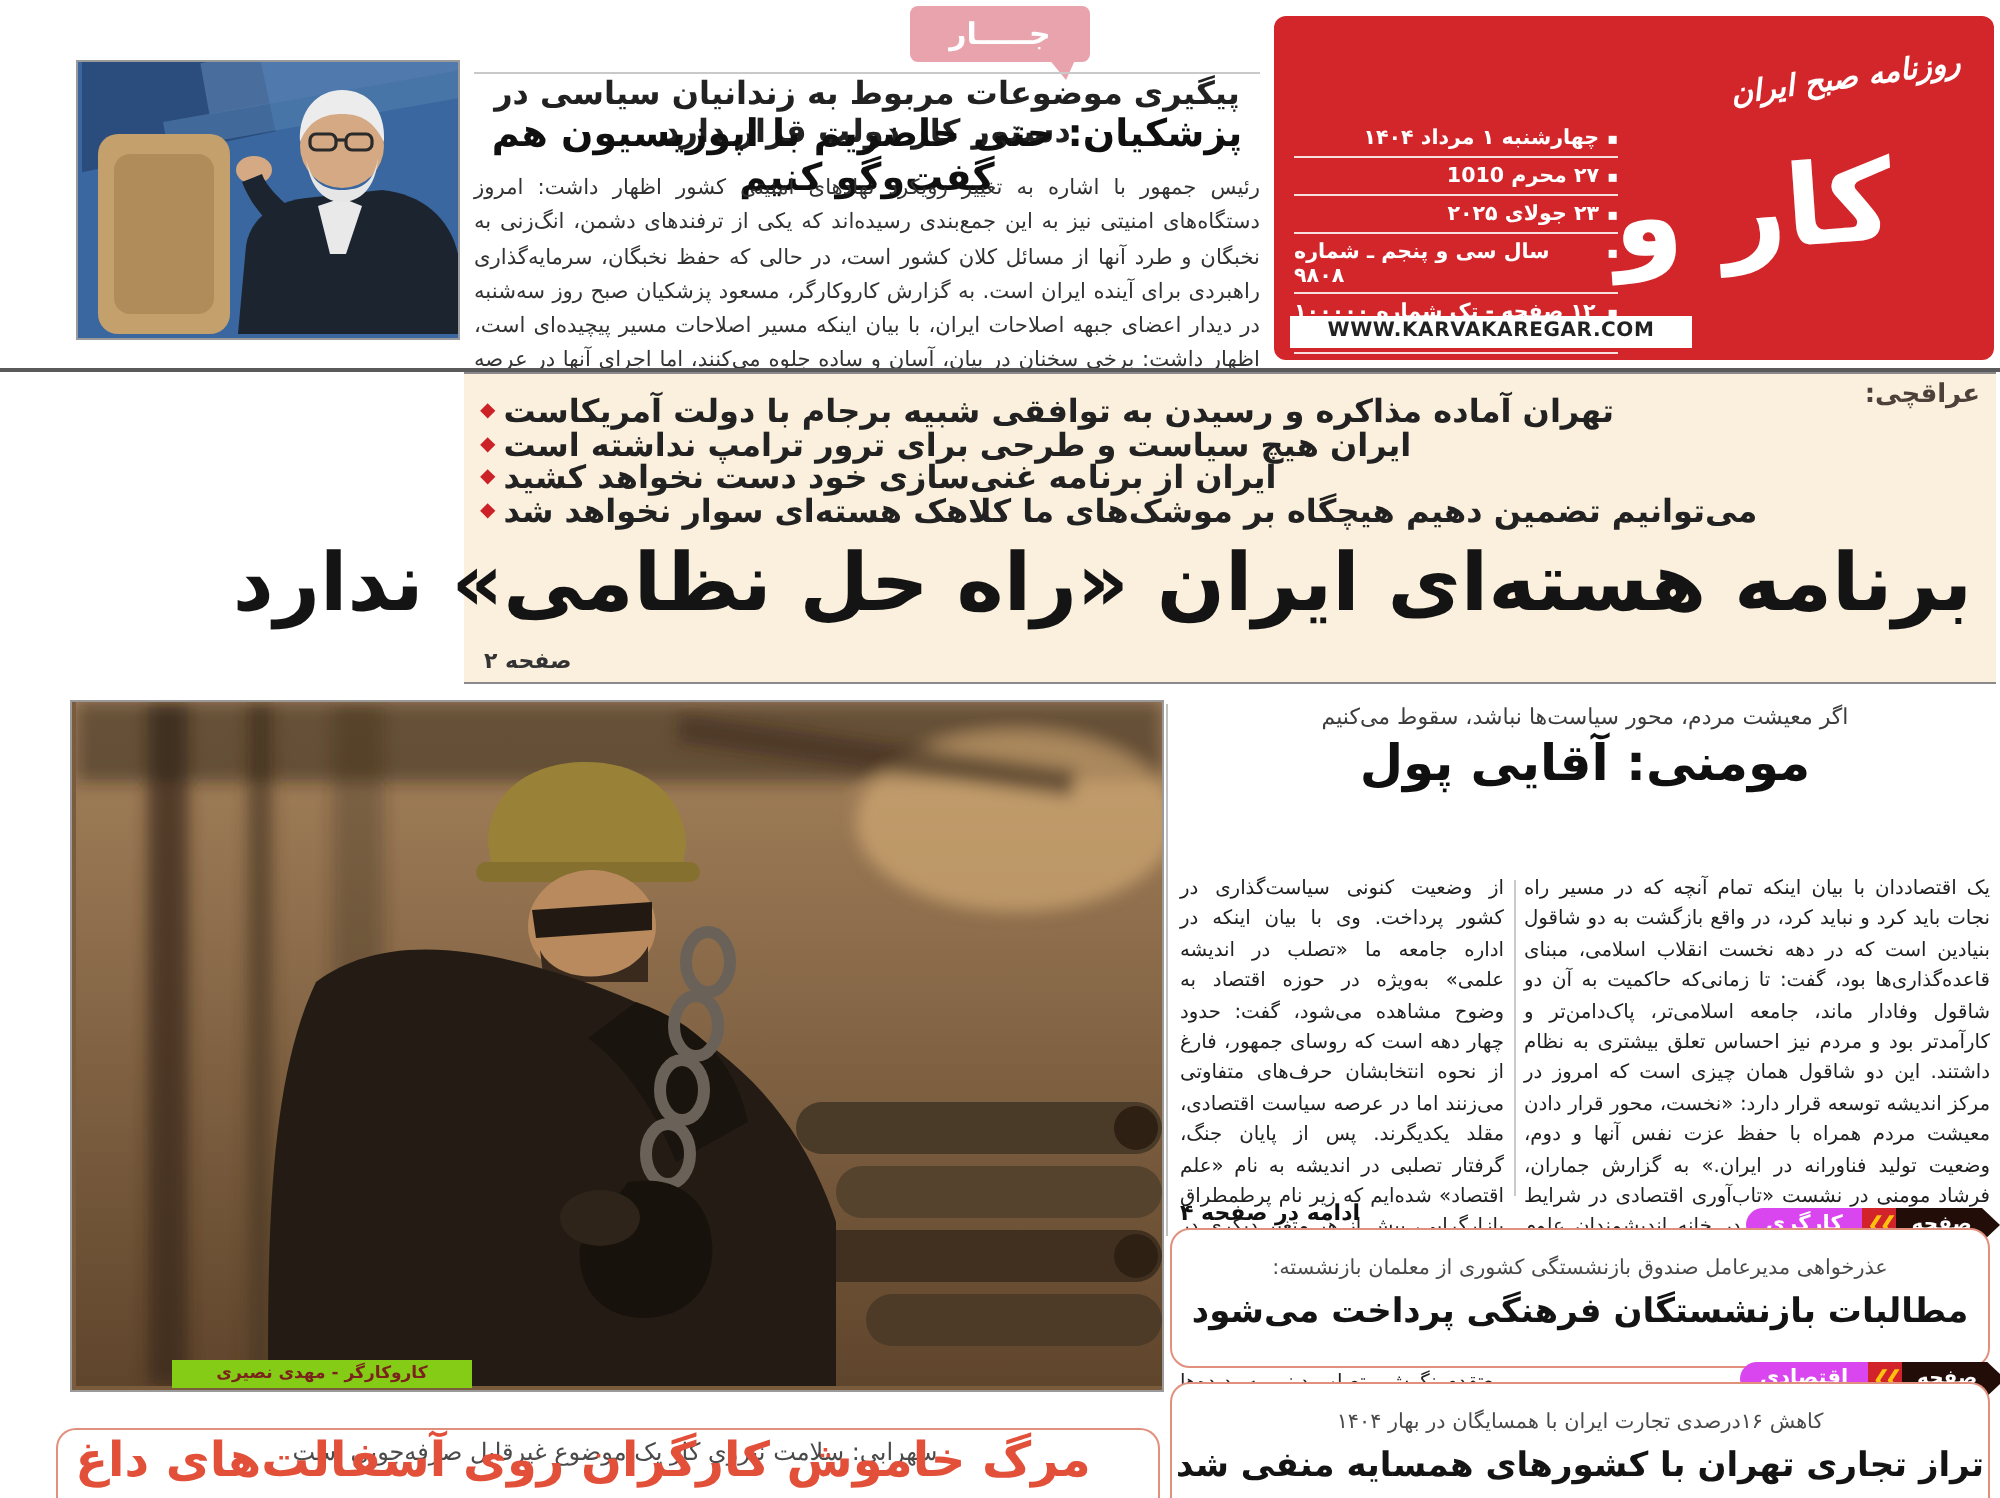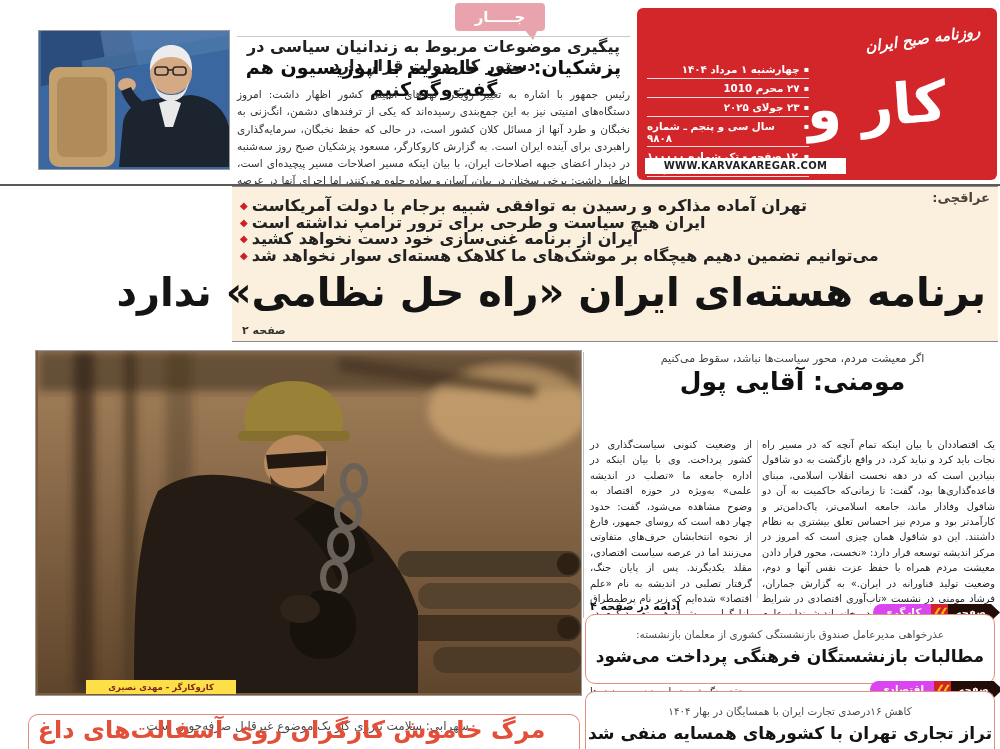--- a/index.html
+++ b/index.html
@@ -46,21 +46,21 @@
   .band-bullet .dia{color:#cc2127;font-size:10px;line-height:14px;}
   .band-bullet .txt{direction:rtl;font-size:16px;font-weight:bold;color:#222;line-height:14px;white-space:nowrap;}
   .band-h1{position:absolute;right:12px;top:14px;font-size:44px;font-weight:900;color:#141414;
            letter-spacing:-1.5px;white-space:nowrap;}
   .band-h2{position:absolute;right:12px;top:82px;font-size:40px;font-weight:900;color:#141414;
            letter-spacing:-1.5px;white-space:nowrap;}
   .band-page{position:absolute;left:10px;bottom:4px;font-size:11px;font-weight:bold;color:#333;}
 
   
   .worker-photo{left:35px;top:350px;width:545px;height:344px;border:1px solid #9a9a9a;background:#7a5c3c;}
-  .photo-caption{position:absolute;left:50px;bottom:1px;width:150px;height:14px;background:#fde047;
+  .photo-caption{position:absolute;left:50px;bottom:1px;width:150px;height:14px;background:#84cc16;
                  color:#7a241c;font-size:8.5px;font-weight:bold;text-align:center;line-height:14px;}
 
   .vdiv{left:583px;top:352px;width:1px;height:266px;background:#bfbfbf;}
 
   
   .mom-kicker{left:590px;top:352px;width:405px;font-size:11px;color:#3d3d3d;}
   .mom-h1{left:590px;top:367px;width:405px;font-size:25px;font-weight:900;color:#101010;letter-spacing:-.5px;}
   .mom-h2{left:590px;top:399px;width:405px;font-size:25px;font-weight:900;color:#101010;letter-spacing:-.5px;}
   .mom-col1{left:762px;top:437px;width:233px;font-size:9.9px;line-height:15.4px;color:#222;}
   .mom-col2{left:590px;top:437px;width:162px;font-size:9.9px;line-height:15.4px;color:#222;}

